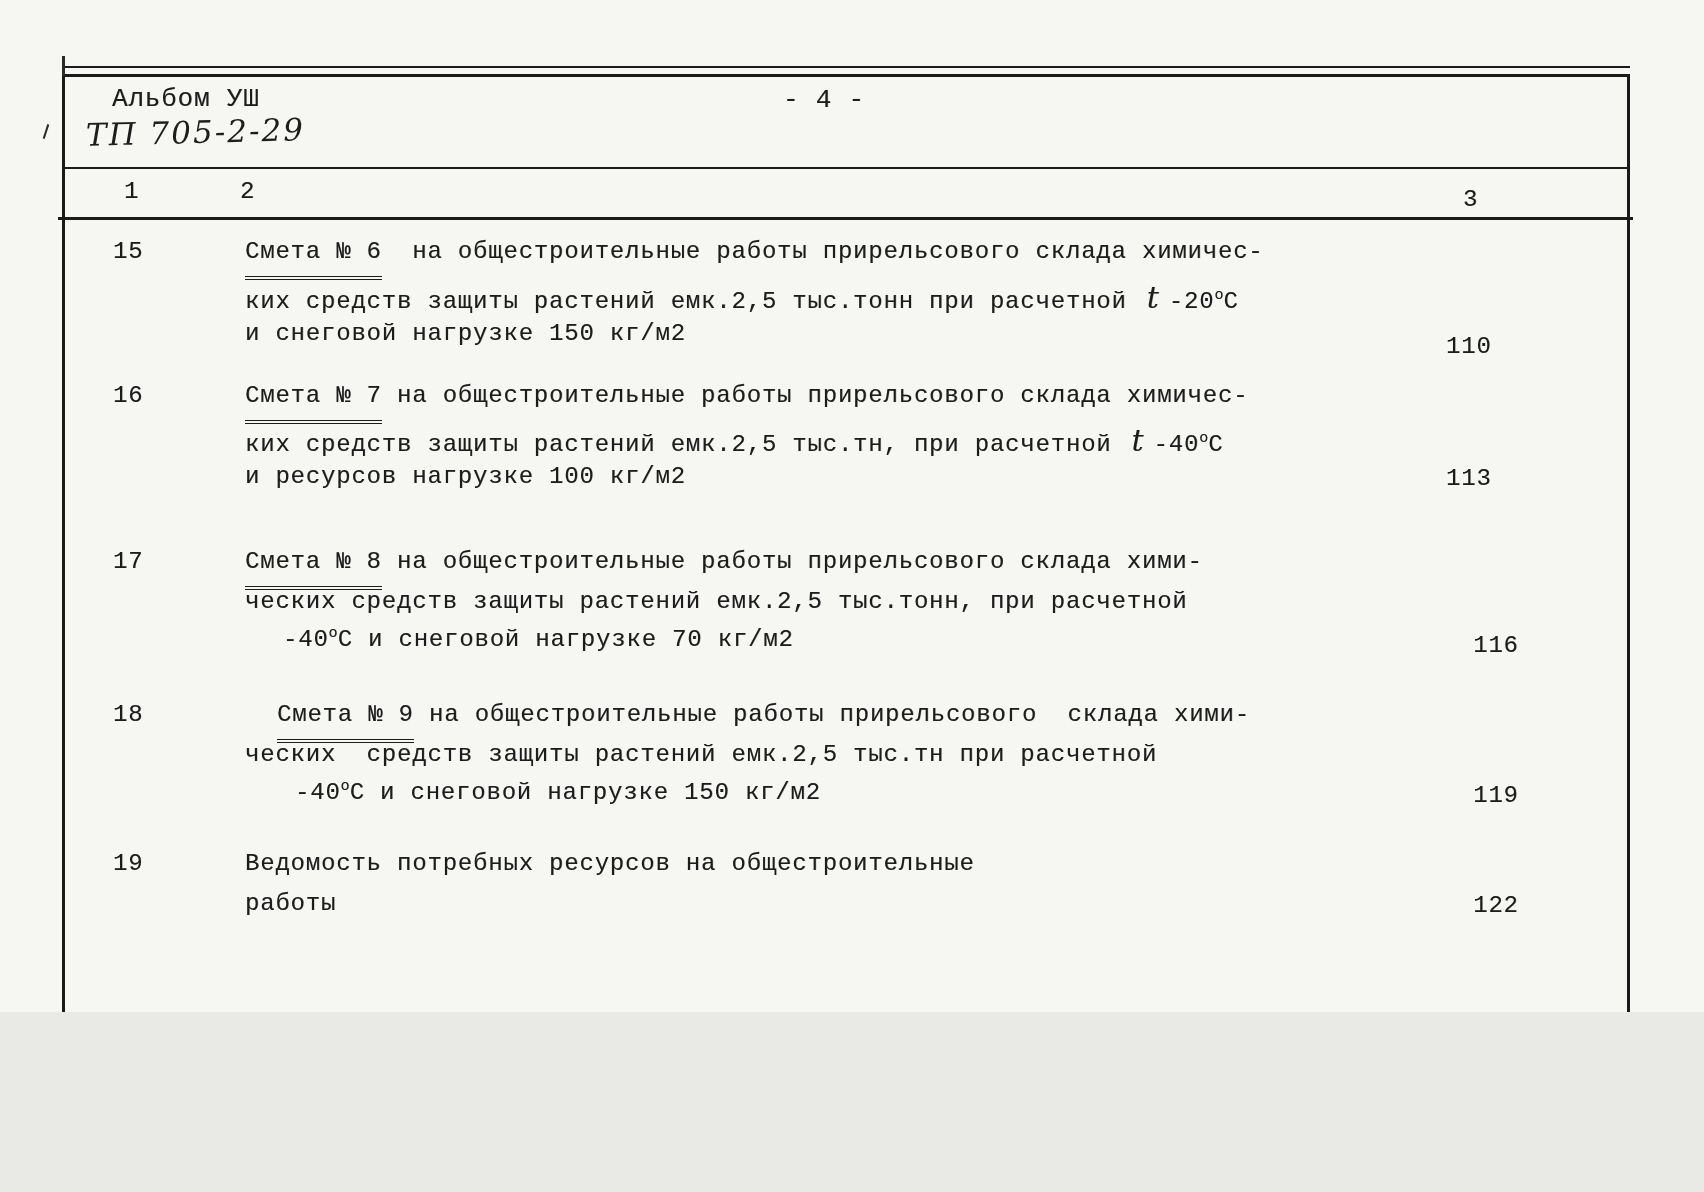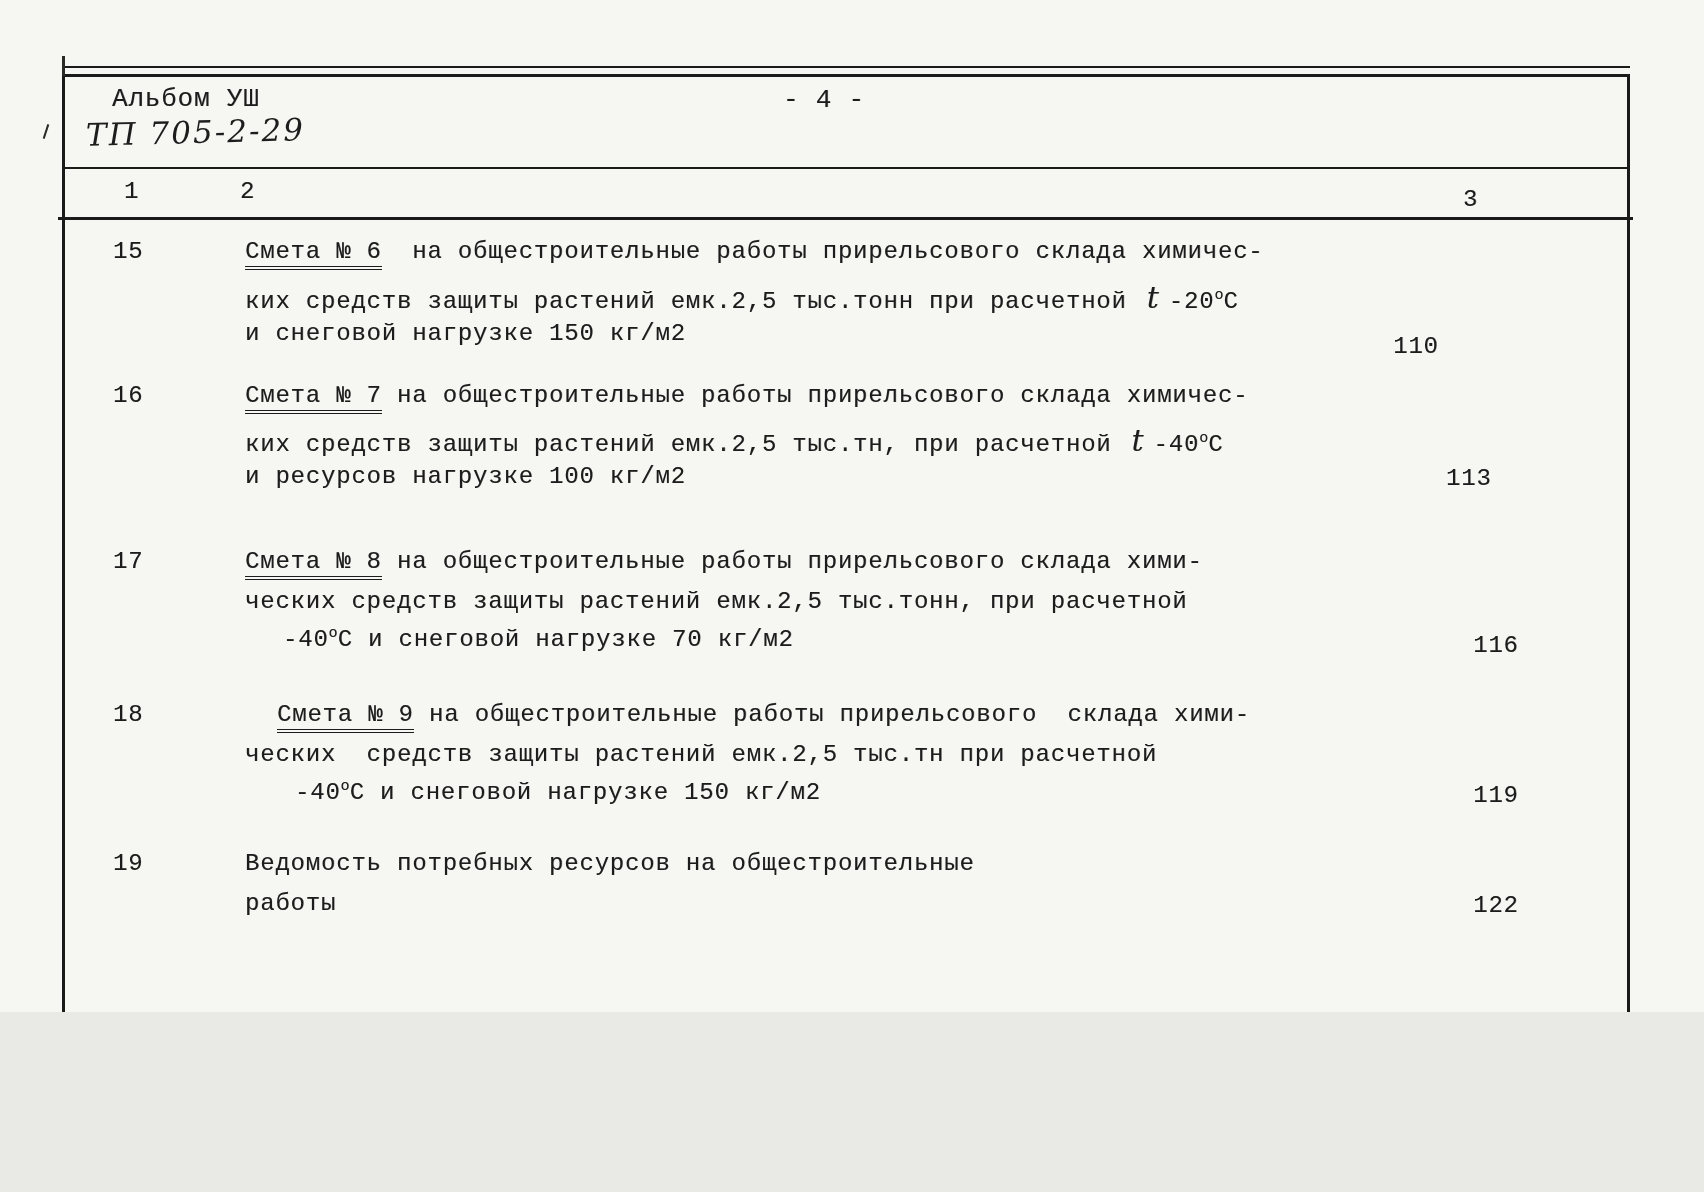--- a/index.html
+++ b/index.html
@@ -12,21 +12,21 @@
   .abs{position:absolute;}
   .line{
     position:absolute;white-space:pre;font-size:24px;letter-spacing:0.8px;
     color:#1c1c1c;text-shadow:0.4px 0.4px 0 rgba(25,25,25,0.38);
   }
   .rule{position:absolute;background:#1b1b1b;}
   .frame{
     position:absolute;left:62px;top:74px;width:1568px;height:1059px;
     border:3px solid #1a1a1a;box-sizing:border-box;
   }
-  .u-title{border-bottom:4px double #1c1c1c;padding-bottom:1px;}
+  .u-title{border-bottom:4px double #1c1c1c;padding-bottom:11px;}
   sup.deg{font-size:15px;vertical-align:9px;letter-spacing:0;}
   .t-sym{
     font-family:"DejaVu Serif",serif;font-style:italic;font-size:30px;
     margin-left:20px;margin-right:10px;letter-spacing:0;
   }
   .hand{
     font-family:"DejaVu Serif",serif;font-style:italic;
     color:#1d1d1d;white-space:pre;
   }
   .hand-code{font-size:31px;letter-spacing:2px;transform:rotate(-1.5deg);}
@@ -59,21 +59,21 @@
   <div class="line" style="left:783px;top:85px;font-size:26px;">- 4 -</div>
 
   <div class="line" style="left:124px;top:178px;">1</div>
   <div class="line" style="left:240px;top:178px;">2</div>
   <div class="line" style="left:1463px;top:186px;">3</div>
 
   <div class="line" style="left:113px;top:238px;">15</div>
   <div class="line" style="left:245px;top:238px;"><span class="u-title">Смета № 6</span><span>  на общестроительные работы прирельсового склада химичес-</span></div>
   <div class="line" style="left:245px;top:280px;"><span>ких средств защиты растений емк.2,5 тыс.тонн при расчетной</span><span class="t-sym">t</span><span>-20</span><sup class="deg">о</sup><span>С</span></div>
   <div class="line" style="left:245px;top:320px;">и снеговой нагрузке 150 кг/м2</div>
-  <div class="line" style="left:1366px;top:333px;width:100px;text-align:center;">110</div>
+  <div class="line" style="left:1446px;top:333px;width:100px;">110</div>
 
   <div class="line" style="left:113px;top:382px;">16</div>
   <div class="line" style="left:245px;top:382px;text-align:right;"><span class="u-title">Смета № 7</span><span> на общестроительные работы прирельсового склада химичес-</span></div>
   <div class="line" style="left:245px;top:423px;"><span>ких средств защиты растений емк.2,5 тыс.тн, при расчетной</span><span class="t-sym">t</span><span>-40</span><sup class="deg">о</sup><span>С</span></div>
   <div class="line" style="left:245px;top:463px;">и ресурсов нагрузке 100 кг/м2</div>
   <div class="line" style="left:1446px;top:465px;width:100px;">113</div>
 
   <div class="line" style="left:113px;top:548px;">17</div>
   <div class="line" style="left:245px;top:548px;"><span class="u-title">Смета № 8</span><span> на общестроительные работы прирельсового склада хими-</span></div>
   <div class="line" style="left:245px;top:588px;">ческих средств защиты растений емк.2,5 тыс.тонн, при расчетной</div>

